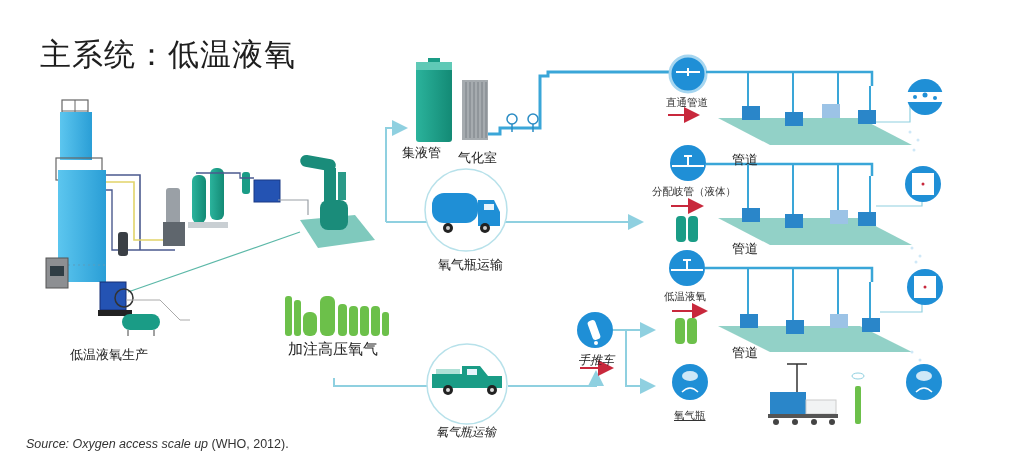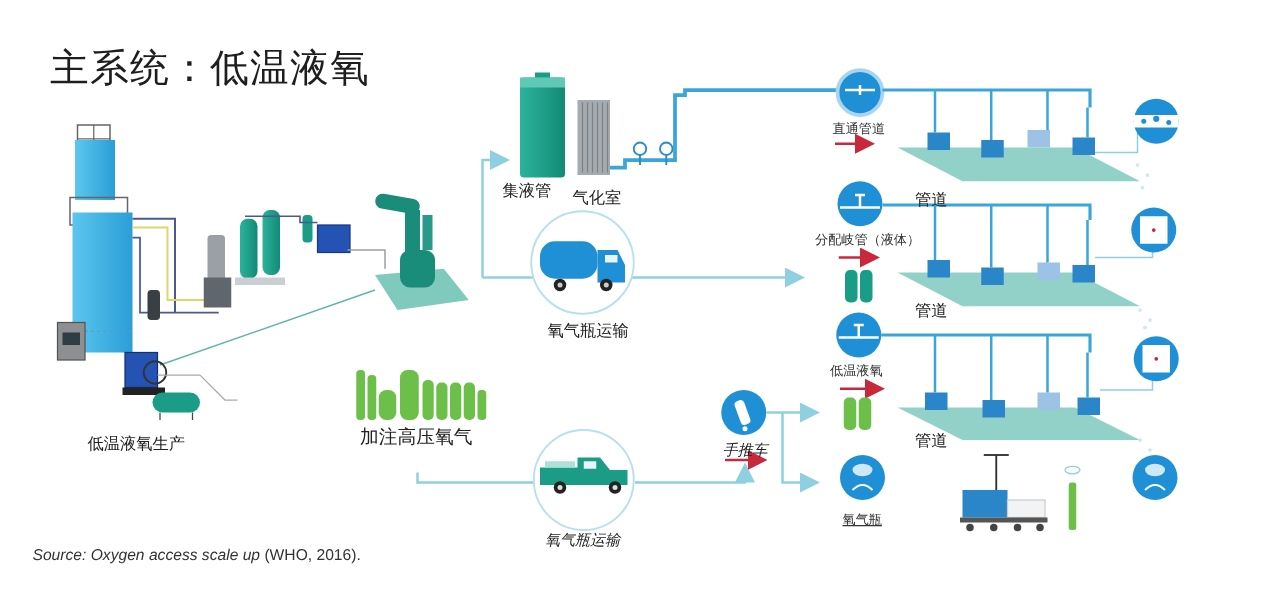--- a/index.html
+++ b/index.html
@@ -322,14 +322,14 @@
 
 <div class="abs lbl-sm" style="left:652px; top:185px;">分配岐管（液体）</div>
 <div class="abs lbl" style="left:732px; top:240px;">管道</div>
 
 <div class="abs lbl-sm" style="left:664px; top:290px;">低温液氧</div>
 <div class="abs lbl" style="left:732px; top:344px;">管道</div>
 
 <div class="abs lbl-sm" style="left:674px; top:409px;text-decoration:underline;">氧气瓶</div>
 
 <div class="abs source">
-  <i>Source: Oxygen access scale up</i><span> (WHO, 2016).</span>
+  <i>Source: Oxygen access scale up</i><span> (WHO, 2012).</span>
 </div>
 
 </body></html>

